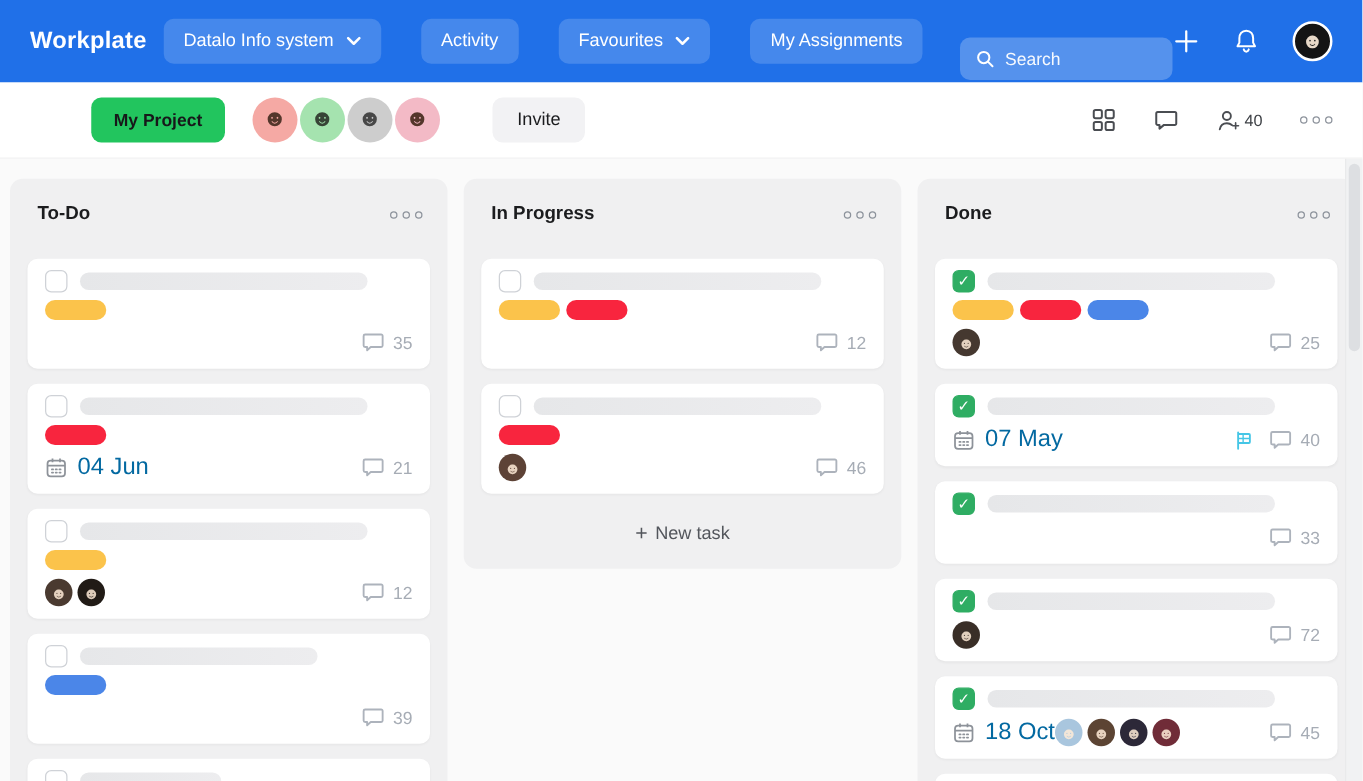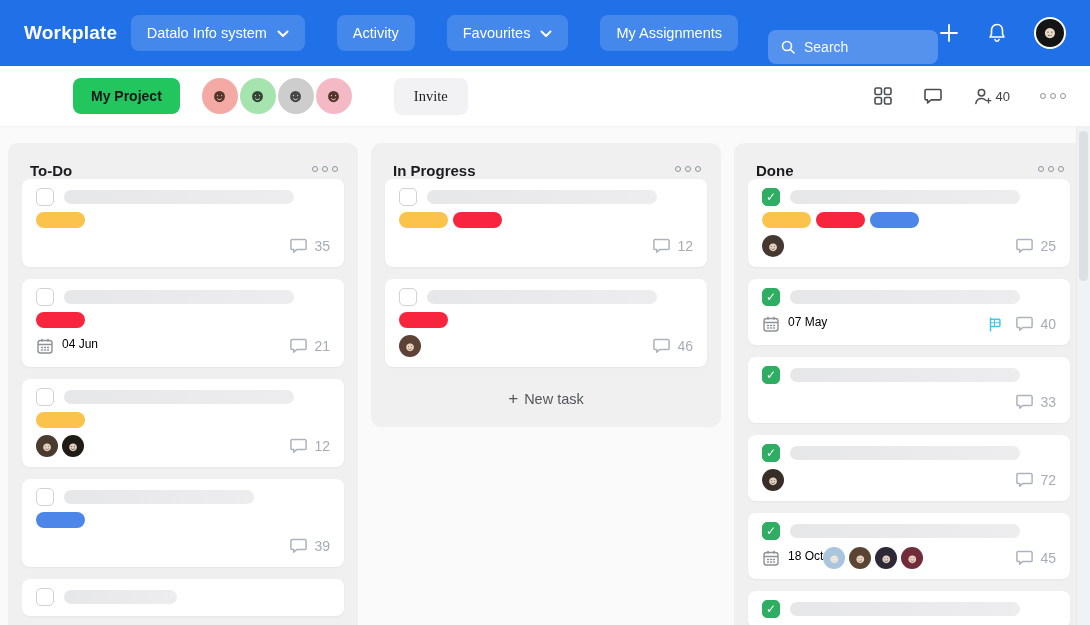--- a/index.html
+++ b/index.html
@@ -25,44 +25,44 @@
 
   
   .toolbar { height:61px; background:#fff; display:flex; align-items:center;
              padding:0 24px 0 73px; border-bottom:1px solid #f1f1f2; }
   .project-btn { background:#22c55e; border:none; border-radius:8px; padding:10px 18px;
                  font-size:14px; font-weight:700; color:#17181a; cursor:pointer; font-family:inherit; }
   .members { display:flex; align-items:center; margin-left:22px; }
   .member-avatar { width:36px; height:36px; border-radius:50%; display:flex; align-items:center;
                    justify-content:center; font-size:19px; margin-right:2px; cursor:pointer; }
   .invite-btn { background:#f2f2f4; border:none; border-radius:8px; padding:10px 20px;
-                font-size:14.5px; color:#1b1c1e; cursor:pointer; margin-left:40px; font-family:Liberation Serif, serif; }
+                font-size:14.5px; color:#1b1c1e; cursor:pointer; margin-left:40px; font-family:Liberation Sans, sans-serif; }
   .toolbar-right { margin-left:auto; display:flex; align-items:center; gap:30px; }
   .member-count { display:flex; align-items:center; gap:1px; color:#3f4247; font-size:13px; cursor:pointer; }
   .dots { display:flex; gap:4px; background:none; border:none; cursor:pointer; padding:4px 0; }
   .dots i { width:6px; height:6px; border:1.5px solid #8d939c; border-radius:50%; display:block; }
 
   
   .board { position:relative; height:498px; display:flex; align-items:flex-start; gap:13px;
            padding:16px 0 0 8px; overflow:hidden; }
   .column { width:350px; flex:none; background:#f0f0f1; border-radius:10px; padding:13px 14px 10px; }
-  .col-header { display:flex; align-items:flex-start; justify-content:space-between; padding:6px 6px 0 8px; }
+  .col-header { display:flex; align-items:flex-end; justify-content:space-between; padding:6px 6px 28px 8px; }
   .col-title { font-size:15px; font-weight:700; color:#1b1c1e; }
   .card { background:#fff; border-radius:8px; padding:9px 14px 10px; margin-bottom:12px;
           box-shadow:0 1px 2px rgba(30,35,40,.05); cursor:pointer; }
   .card-row1 { display:flex; align-items:center; gap:10px; }
   .checkbox { width:18px; height:18px; border:1.5px solid #cfd2d7; border-radius:5px; background:#fff;
               flex:none; cursor:pointer; display:flex; align-items:center; justify-content:center; }
   .checkbox.checked { background:#2fad63; border-color:#2fad63; color:#fff; font-size:12px; font-weight:700; }
   .checkbox.checked::after { content:"✓"; }
   .skeleton { height:14px; border-radius:7px; background:linear-gradient(90deg,#e6e7e9,#ededef); }
   .tags { display:flex; gap:5px; margin-top:6px; }
   .tag { width:49px; height:16px; border-radius:8px; display:block; }
   .card-footer { display:flex; align-items:center; margin-top:7px; min-height:22px; }
-  .due-date { display:flex; gap:8px; color:#000000; font-size:12px; }
+  .due-date { display:flex; align-items:center; gap:8px; color:#0369a1; font-size:19px; }
   .card-avatars { display:flex; align-items:center; gap:4px; }
   .mini-avatar { width:22px; height:22px; border-radius:50%; display:flex; align-items:center;
                  justify-content:center; font-size:13px; color:rgba(255,235,215,.85); }
   .footer-right { margin-left:auto; display:flex; align-items:center; gap:12px; }
   .comment { display:flex; align-items:center; gap:6px; color:#a6acb5; font-size:14px; }
   .new-task { width:100%; background:none; border:none; color:#53565c; font-size:14.5px;
               padding:10px 0 8px; cursor:pointer; font-family:inherit; display:flex;
               align-items:center; justify-content:center; gap:6px; }
   .new-task .plus-glyph { font-size:17px; font-weight:400; color:#53565c; }
 

